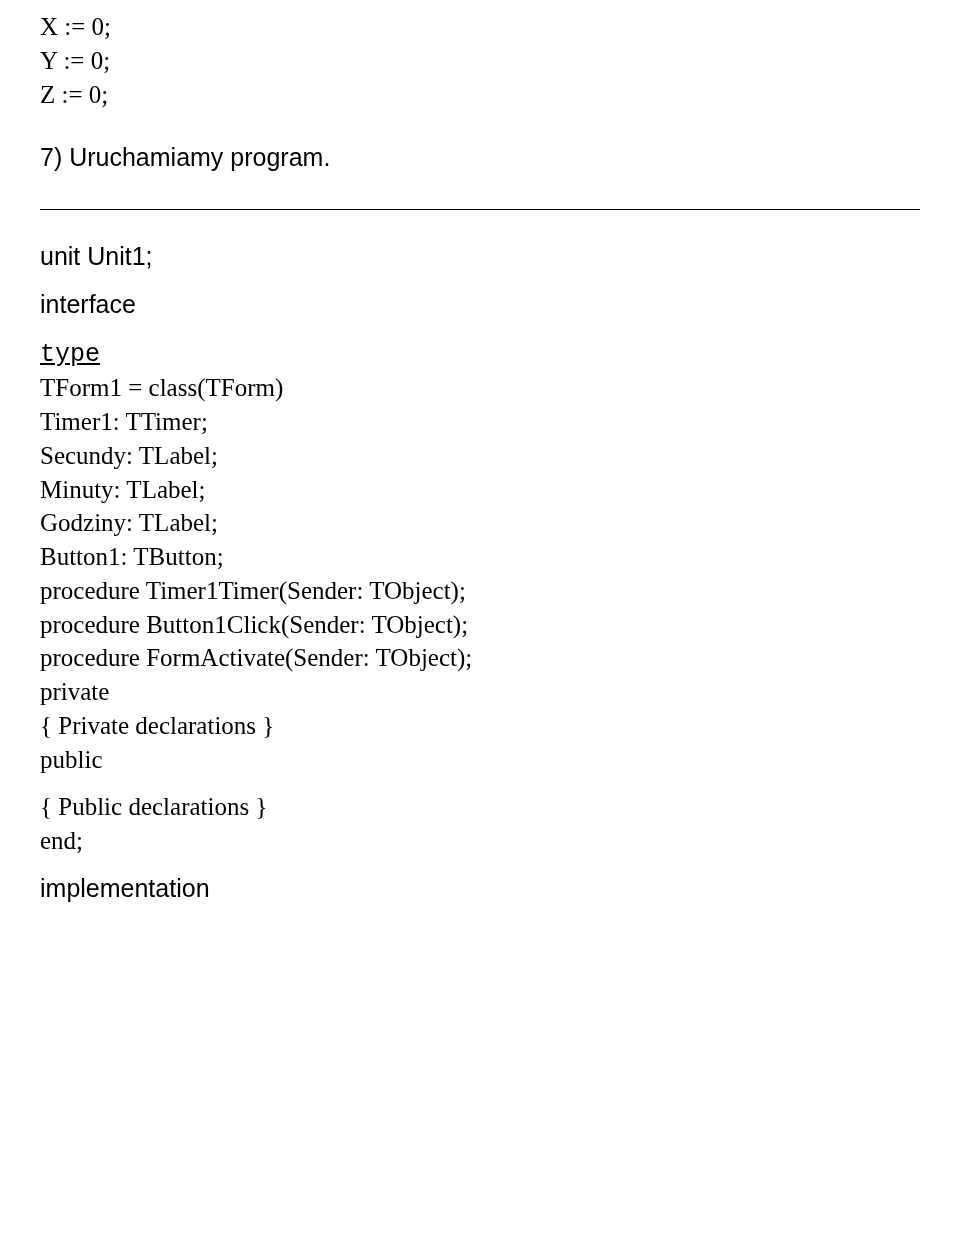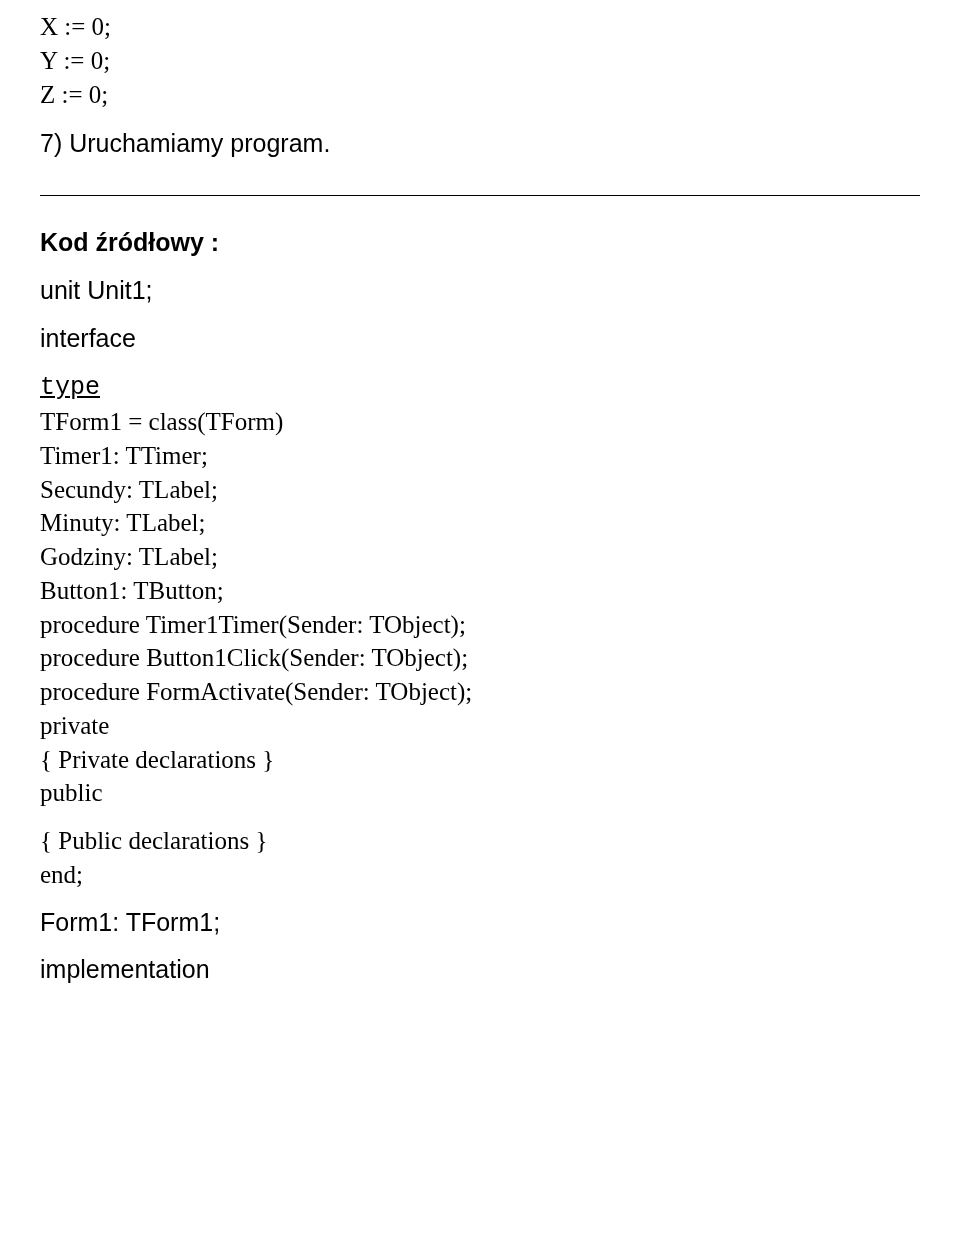--- a/index.html
+++ b/index.html
@@ -15,21 +15,21 @@
     font-family: Arial, Helvetica, sans-serif;
     font-size: 25px;
     line-height: 1.35;
     color: #000000;
   }
   .pre {
     white-space: pre;
     font-family: Liberation Serif, serif;
   }
   .step {
-    margin-top: 16px;
+    margin-top: 30px;
   }
   hr.sep {
     border: none;
     border-top: 1px solid #000000;
     margin: 34px 0 30px 0;
   }
   .heading {
     font-weight: bold;
   }
   .block {
@@ -46,21 +46,20 @@
 <div class="page">
 
   <div class="pre">X := 0;
 Y := 0;
 Z := 0;</div>
 
   <div class="step">7) Uruchamiamy program.</div>
 
   <hr class="sep">
 
-  <div class="heading">Kod źródłowy :</div>
 
   <div class="block">unit Unit1;</div>
 
   <div class="block">interface</div>
 
   <div class="block">
   </div>
 
   <div class="block">
     <div><span class="typeunderline">type</span></div>
@@ -75,18 +74,17 @@
 procedure FormActivate(Sender: TObject);
 private
 { Private declarations }
 public</div>
   </div>
 
   <div class="block pre">{ Public declarations }
 end;</div>
 
   <div class="block">
-    <div>Form1: TForm1;</div>
   </div>
 
   <div class="block">implementation</div>
 
 </div>
 
 </body></html>

